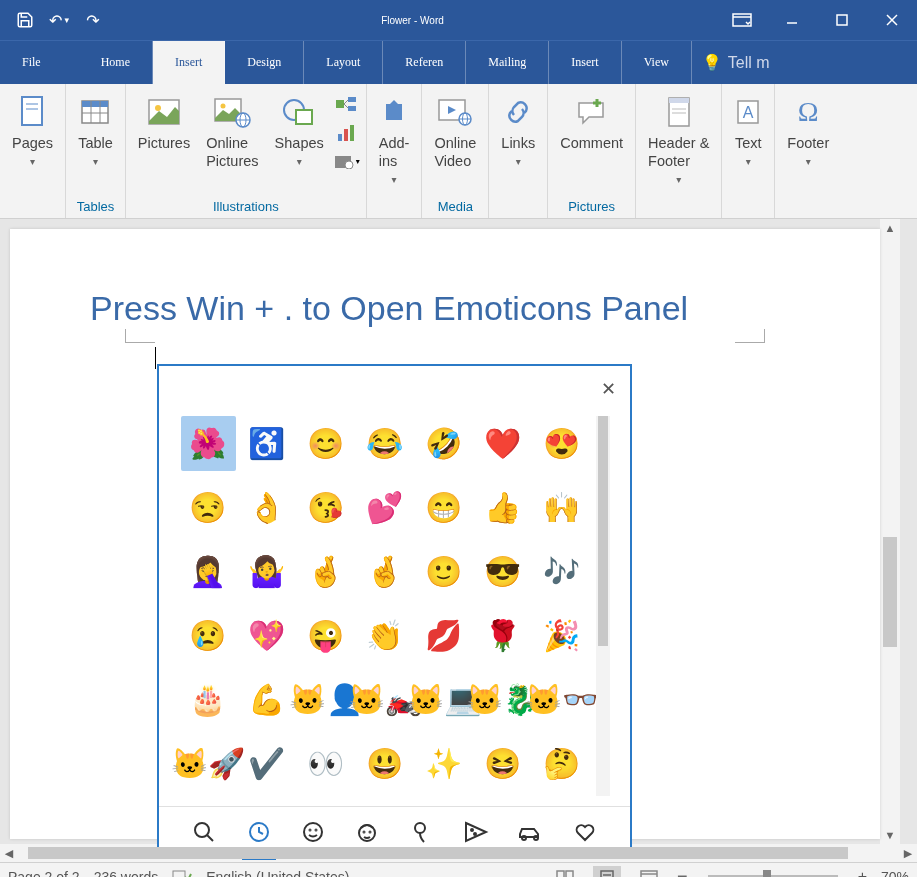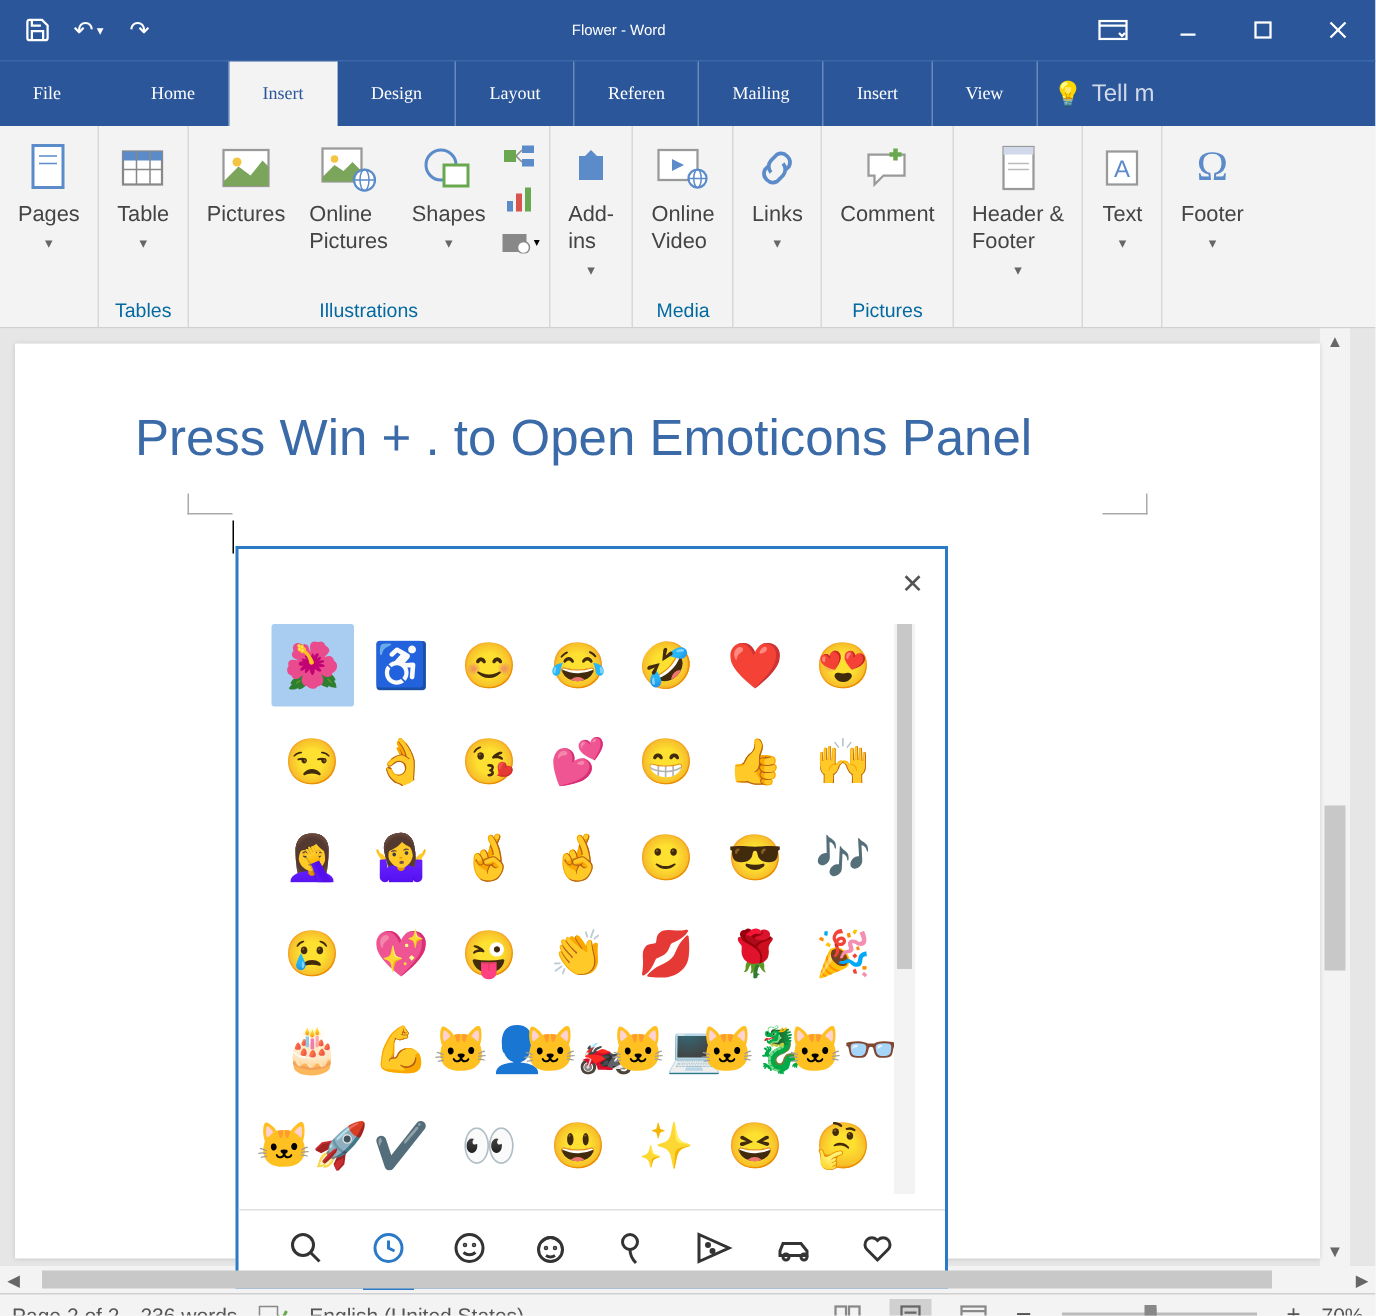--- a/index.html
+++ b/index.html
@@ -30,21 +30,21 @@
 .rbtn { display: flex; flex-direction: column; align-items: center; justify-content: flex-start; padding: 4px 6px; cursor: pointer; height: 108px; }
 .rbtn .ricon { height: 40px; display: flex; align-items: center; justify-content: center; }
 .rbtn .rlabel { font-size: 14.5px; color: #444; text-align: left; line-height: 1.25; margin-top: 2px; }
 .rbtn .dd { font-size: 10px; color: #666; margin-top: 4px; }
 .minipane { display: flex; flex-direction: column; gap: 6px; padding-top: 6px; }
 .minipane .mini { width: 26px; height: 22px; display: flex; align-items: center; justify-content: center; }
 
 
 .docarea { position: relative; height: 625px; background: #e6e6e6; display: flex; }
 .page { background: #fff; margin: 10px 0 0 10px; width: 870px; height: 610px; position: relative; box-shadow: 0 0 3px rgba(0,0,0,0.15); }
-.page .heading { font-size: 34px; color: #3a6aa8; font-weight: 400; padding: 44px 70px 0 80px; font-family: "Segoe UI Light", "Segoe UI", sans-serif; }
+.page .heading { font-size: 34px; color: #3a6aa8; font-weight: 400; padding: 60px 70px 0 80px; font-family: "Segoe UI Light", "Segoe UI", sans-serif; }
 .page .marginmark { position: absolute; width: 30px; height: 14px; border-left: 1px solid #aaa; border-bottom: 1px solid #aaa; }
 .page .marginmark.r { border-left: none; border-right: 1px solid #aaa; }
 .cursorline { position: absolute; width: 1px; height: 22px; background: #000; left: 145px; top: 118px; }
 .vscroll { width: 20px; background: #f3f3f3; display: flex; flex-direction: column; align-items: center; }
 .vscroll .arrow { height: 18px; font-size: 11px; color: #666; display:flex; align-items:center; }
 .vscroll .track { flex: 1; width: 20px; position: relative; }
 .vscroll .thumb { position: absolute; left: 3px; width: 14px; background: #c8c8c8; }
 
 
 .emojipanel { position: absolute; left: 147px; top: 135px; width: 475px; height: 495px; background: #fff; border: 2px solid #2b7ac7; display: flex; flex-direction: column; }

